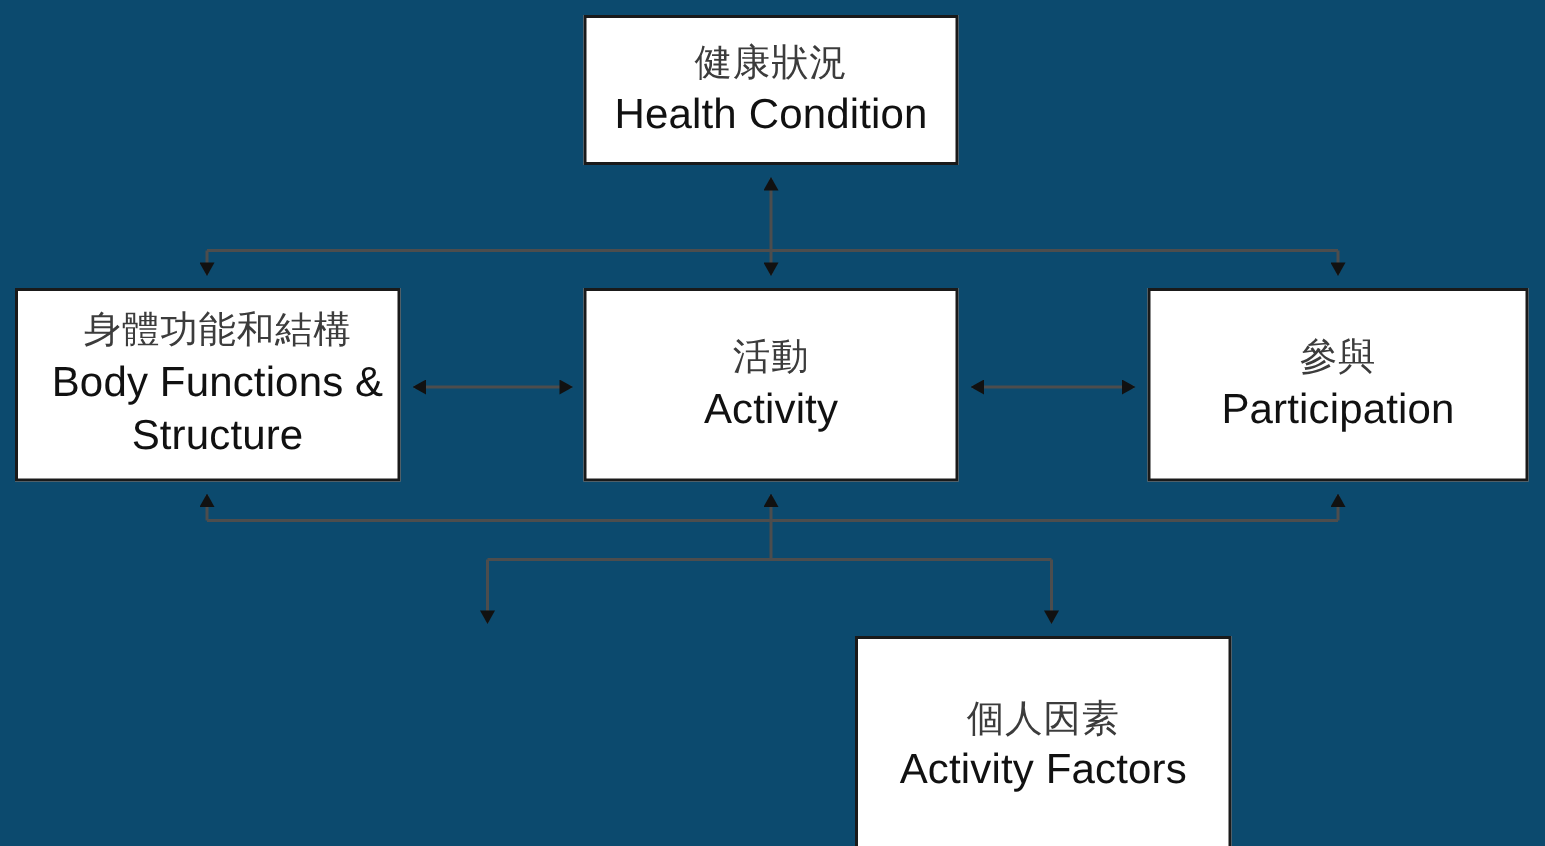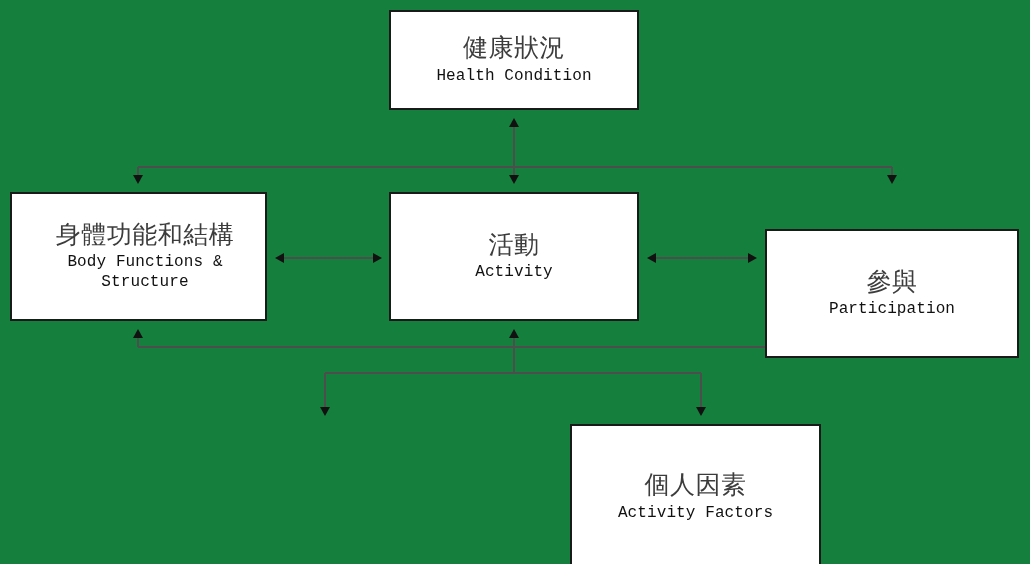--- a/index.html
+++ b/index.html
@@ -4,22 +4,22 @@
 <style>
   html, body {
     margin: 0;
     padding: 0;
     background: #ffffff;
   }
   #canvas {
     position: relative;
     width: 1030px;
     height: 564px;
-    background: #15803d;
-    font-family: Liberation Mono, monospace;
+    background: #0c4a6e;
+    font-family: Liberation Sans, sans-serif;
     overflow: hidden;
   }
   #diagram-svg {
     position: absolute;
     left: 0;
     top: 0;
     width: 1030px;
     height: 564px;
   }
   .node {
@@ -37,30 +37,30 @@
   .node-zh {
     display: block;
     font-size: 25px;
     line-height: 1.26;
     color: #3c3c3c;
     letter-spacing: 0.5px;
     white-space: nowrap;
   }
   .node-en {
     display: block;
-    font-size: 16px;
+    font-size: 28px;
     line-height: 1.26;
     color: #111111;
     letter-spacing: 0.1px;
   }
   
   #node-health      { left: 389px; top: 10px;  width: 250px; height: 100px; }
   #node-body        { left: 10px;  top: 192px; width: 257px; height: 129px; padding-left: 21px; }
   #node-activity    { left: 389px; top: 192px; width: 250px; height: 129px; }
-  #node-participation { left: 765px; top: 192px; width: 254px; height: 129px; margin-top: 37px; }
+  #node-participation { left: 765px; top: 192px; width: 254px; height: 129px; }
   #node-environmental { left: 201px; top: 424px; width: 250px; height: 127px; }
   #node-personal    { left: 570px; top: 424px; width: 251px; height: 146px; }
 </style>
 </head>
 <body>
 
 <div id="canvas">
 
   <svg id="diagram-svg" viewBox="0 0 1030 564" xmlns="http://www.w3.org/2000/svg">
     <defs>

